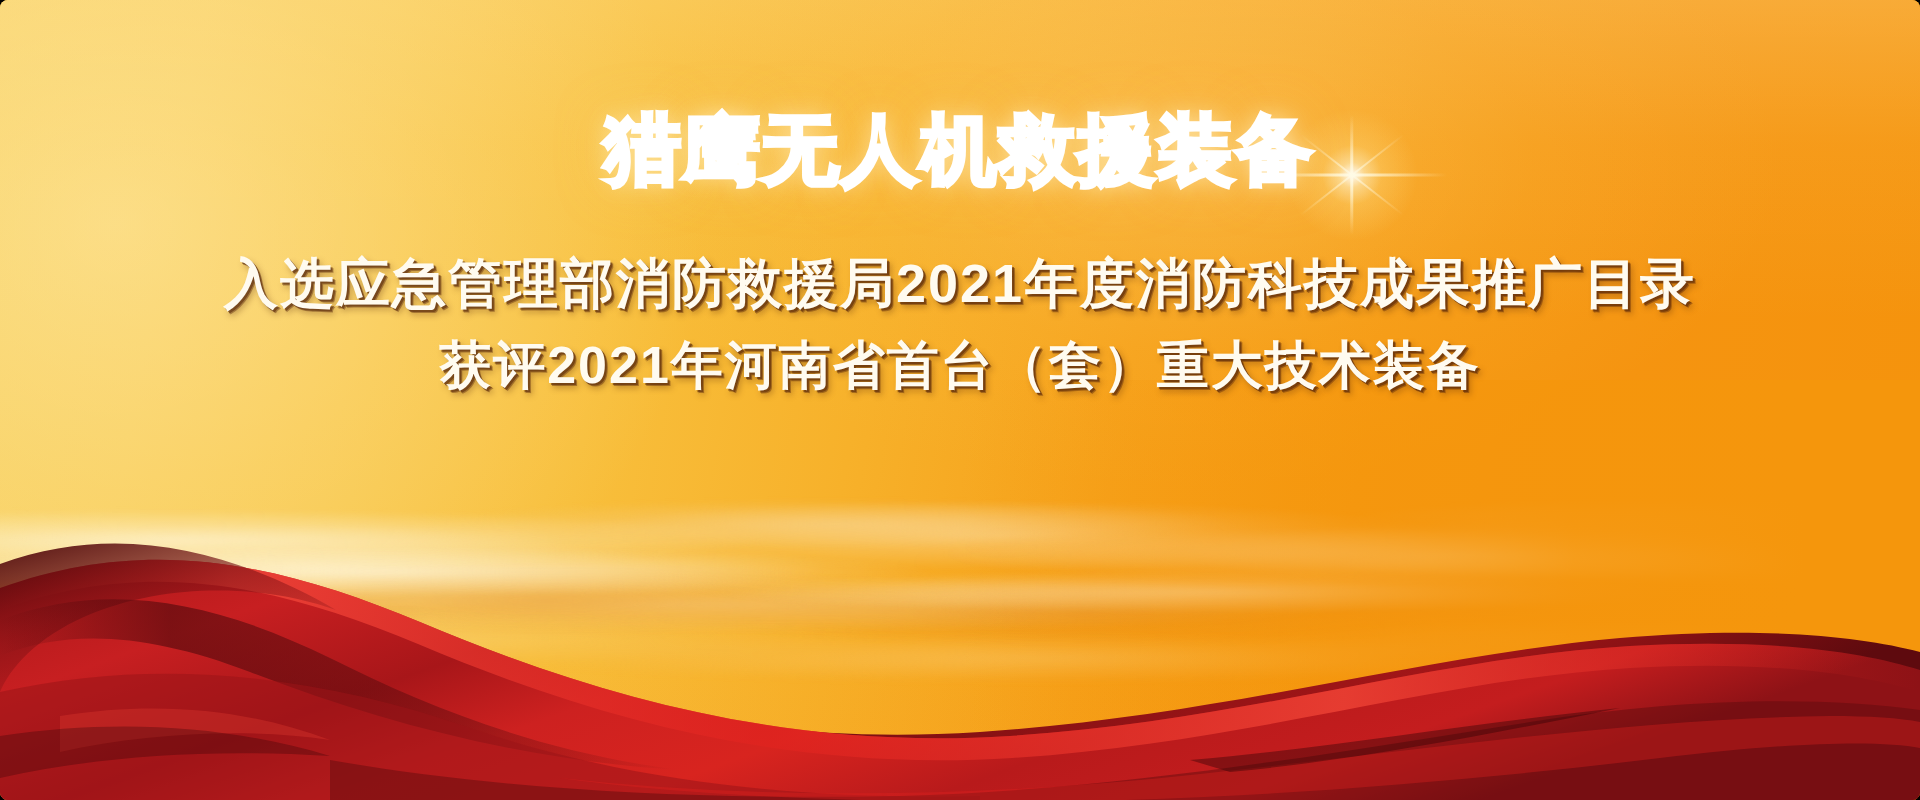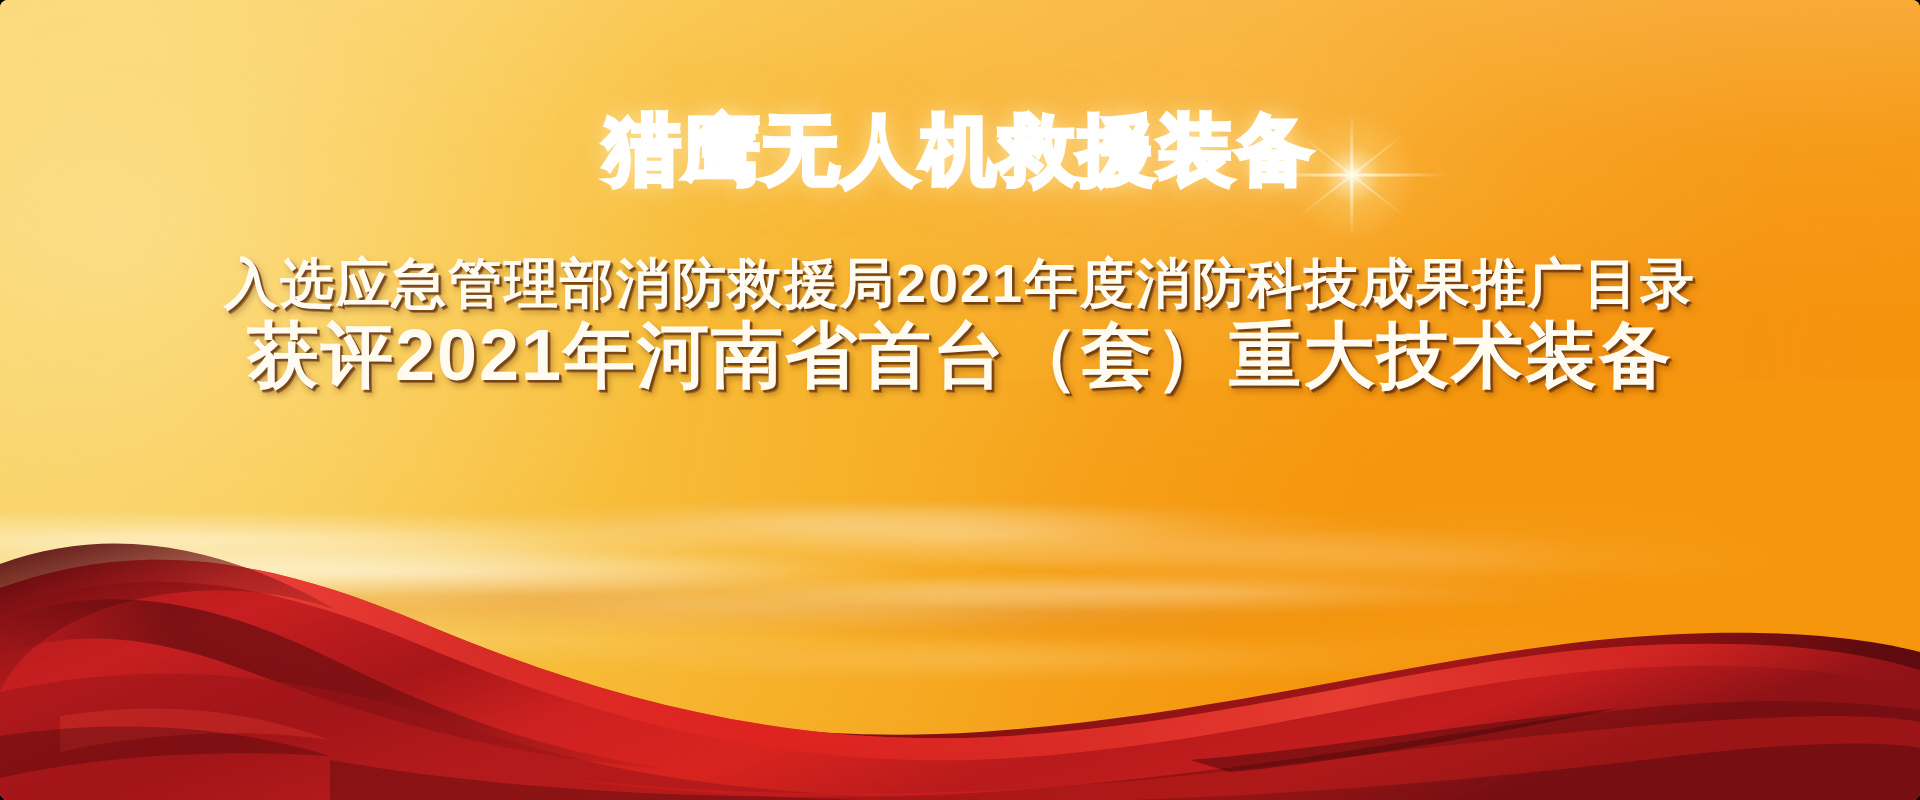--- a/index.html
+++ b/index.html
@@ -178,21 +178,21 @@
     width: 1920px;
     font-weight: 700;
     color: #FFFBF0;
     white-space: nowrap;
     text-shadow:
        2px 2px 0 rgba(86,36,10,0.55),
        3px 3px 0 rgba(86,36,10,0.40),
        4px 5px 6px rgba(86,36,10,0.35);
   }
   .subline-1 { top: 248px; font-size: 54px; letter-spacing: 2px; }
-  .subline-2 { top: 308px; font-size: 72px; letter-spacing: 2px; }
+  .subline-2 { top: 331px; font-size: 52px; letter-spacing: 2px; }
 </style>
 </head>
 <body>
 
 <div id="banner">
 
   <div class="layer sky-base"></div>
   <div class="layer sky-vert"></div>
   <div class="layer sky-leftwash"></div>
   <div class="layer sky-glowband"></div>

